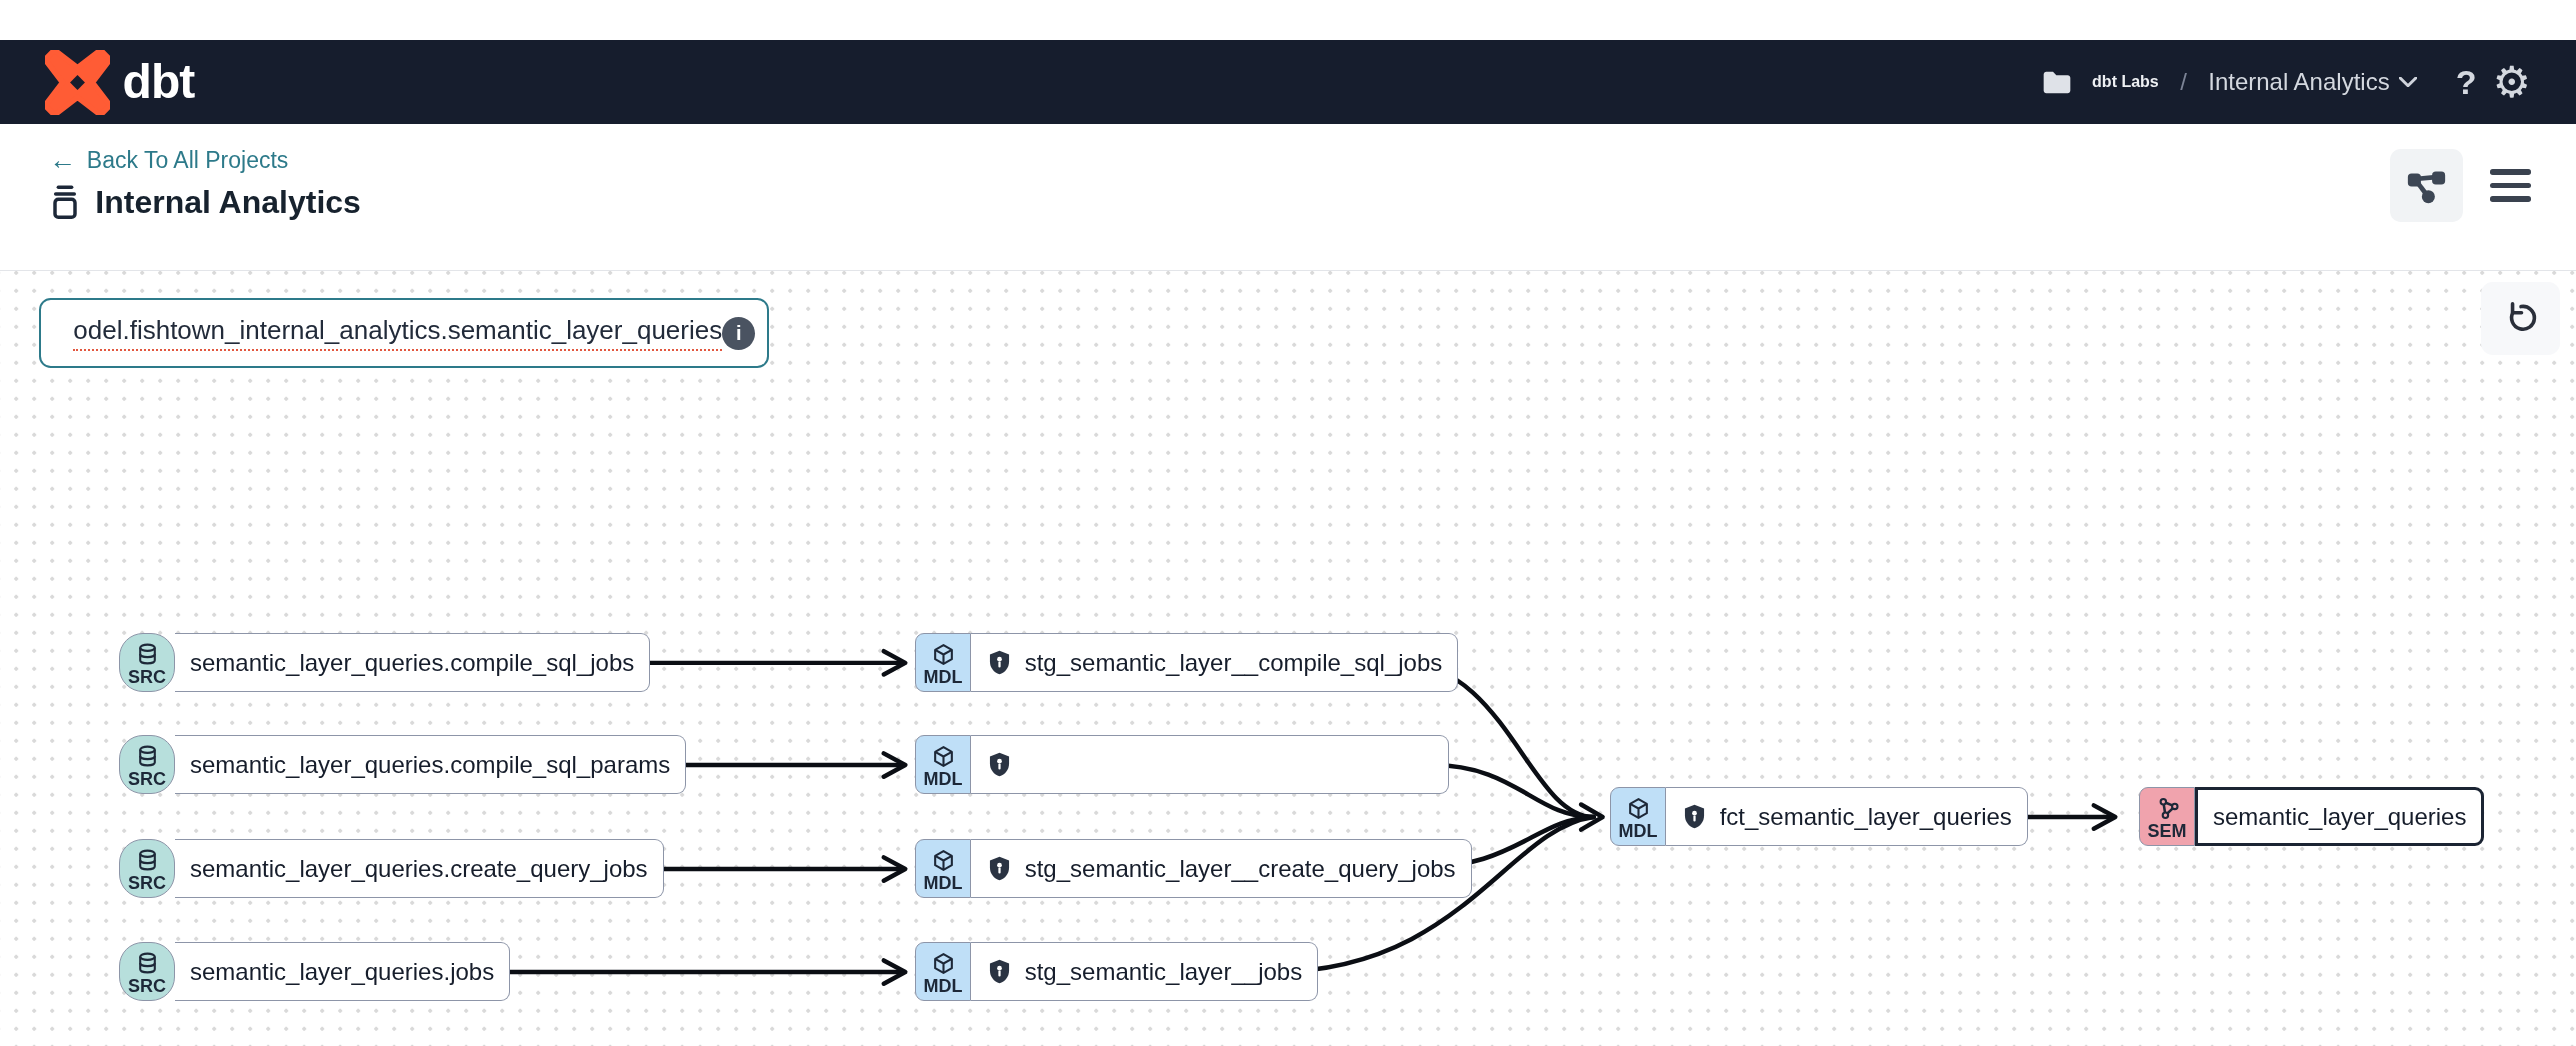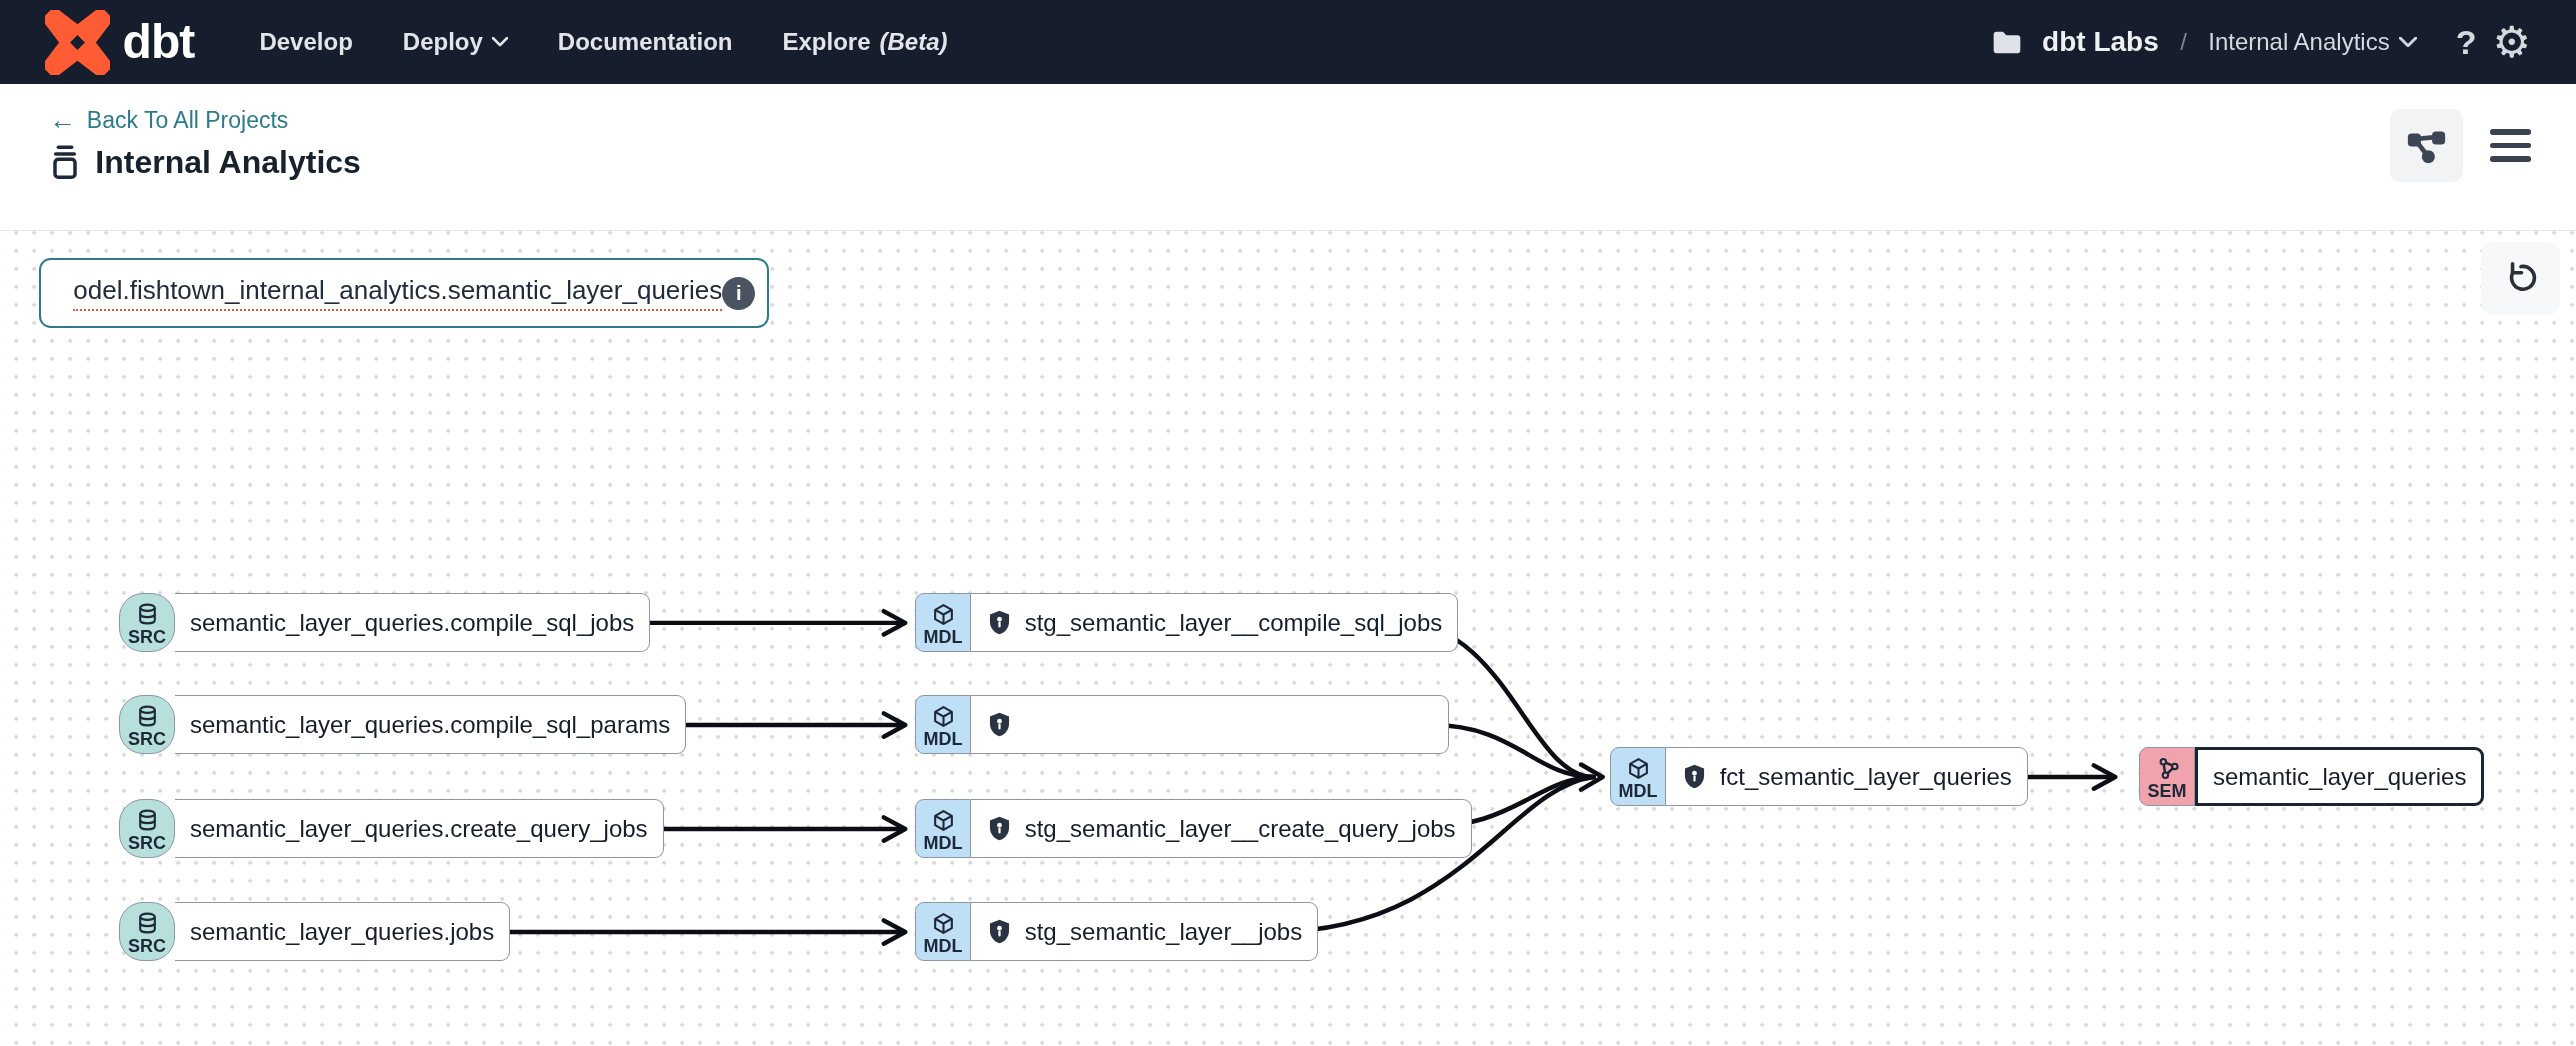--- a/index.html
+++ b/index.html
@@ -1,29 +1,29 @@
 <!DOCTYPE html>
 <html style="font-size:14.3px"><head>
 <meta charset="utf-8">
 <style>
   * { margin:0; padding:0; box-sizing:border-box; }
   html,body { width:2576px; height:1047px; overflow:hidden; background:#fff;
               font-family:"Liberation Sans", sans-serif; }
-  .app { position:relative; width:2576px; height:972px; }
+  .app { position:relative; width:2576px; height:972px;margin-top:40px; }
 
   
   .navbar { position:absolute; top:0; left:0; width:100%; height:84px;
             background:#161d2d; display:flex; align-items:center; padding:0 45px; }
   .logo { display:flex; align-items:center; gap:12.5px; }
   .logo-text { color:#ffffff; font-size:48px; font-weight:800; letter-spacing:-0.9px; line-height:1; }
   .nav-items { display:flex; align-items:center; gap:50px; margin-left:65px; }
   .nav-item { color:#e3e5ea; font-size:24px; font-weight:600; display:flex; align-items:center; gap:9px; cursor:pointer; }
   .nav-item .beta { font-style:italic; font-weight:600; }
   .nav-right { margin-left:auto; display:flex; align-items:center; gap:16px; }
-  .crumb-account { color:#eef0f3; font-size:28px; font-weight:700; display:flex; align-items:center; gap:19px; }
+  .crumb-account { color:#eef0f3; font-size:16px; font-weight:700; display:flex; align-items:center; gap:19px; }
   .crumb-sep { color:#7c8496; font-size:24px; margin:0 5.4px; }
   .crumb-project { color:#d4d8df; font-size:24px; display:flex; align-items:center; gap:9px; cursor:pointer; }
   .nav-icon-btn { color:#d4d8df; display:flex; align-items:center; justify-content:center; cursor:pointer; }
   .help-glyph { font-size:34px; font-weight:700; margin-left:23px; }
   .gear-glyph { font-size:43px; line-height:1; }
 
   
   .page-header { position:absolute; top:84px; left:0; width:100%; height:147px;
                  background:#ffffff; border-bottom:0.9px solid #e3e5e9; }
   .back-link { position:absolute; left:49px; top:23px; display:flex; align-items:center; gap:10.8px;
@@ -77,38 +77,20 @@
 <div class="app">
 
   <div class="navbar">
     <div class="logo">
       <svg width="65" height="65" viewBox="0 0 48 48">
         <polygon points="7,0 24,13 41,0 48,7 35,24 48,41 41,48 24,35 7,48 0,41 13,24 0,7" fill="#ff5c35" stroke="#ff5c35" stroke-width="4" stroke-linejoin="round"></polygon>
         <polygon points="24,18.5 29.5,24 24,29.5 18.5,24" fill="#161d2d"></polygon>
       </svg>
       <span class="logo-text">dbt</span>
     </div>
-    <div class="nav-items">
-      <div class="nav-item">
-        <span>Develop</span>
-      </div>
-      <div class="nav-item">
-        <span>Deploy</span>
-        <svg width="16" height="10" viewBox="0 0 18 11">
-          <polyline points="1,1 9,9 17,1" fill="none" stroke="#e3e5ea" stroke-width="3" stroke-linecap="round" stroke-linejoin="round"></polyline>
-        </svg>
-      </div>
-      <div class="nav-item">
-        <span>Documentation</span>
-      </div>
-      <div class="nav-item">
-        <span>Explore</span>
-        <span class="beta">(Beta)</span>
-      </div>
-    </div>
     <div class="nav-right">
       <div class="crumb-account">
         <svg width="32" height="27" viewBox="0 0 24 20">
           <path d="M2 4 C2 2.9 2.9 2 4 2 H9 L11.5 4.5 H20 C21.1 4.5 22 5.4 22 6.5 V16 C22 17.1 21.1 18 20 18 H4 C2.9 18 2 17.1 2 16 Z" fill="#dfe2e8"></path>
         </svg>
         <span>dbt Labs</span>
       </div>
       <span class="crumb-sep">/</span>
       <div class="crumb-project">
         <span>Internal Analytics</span>

